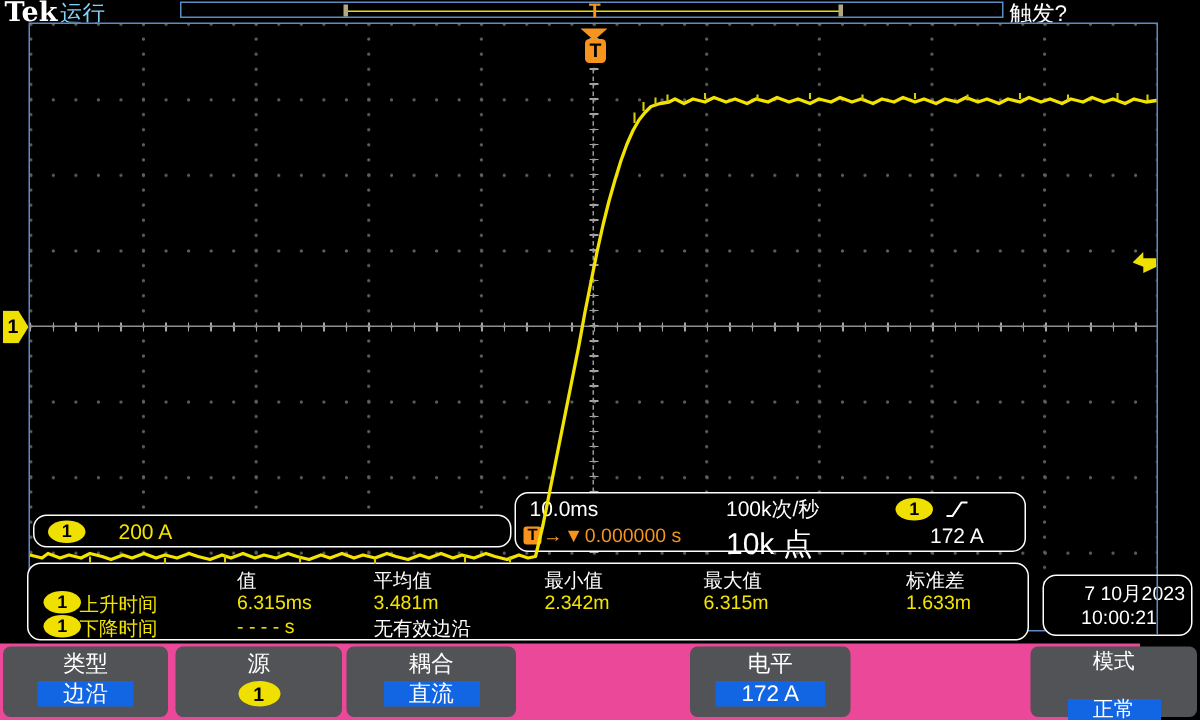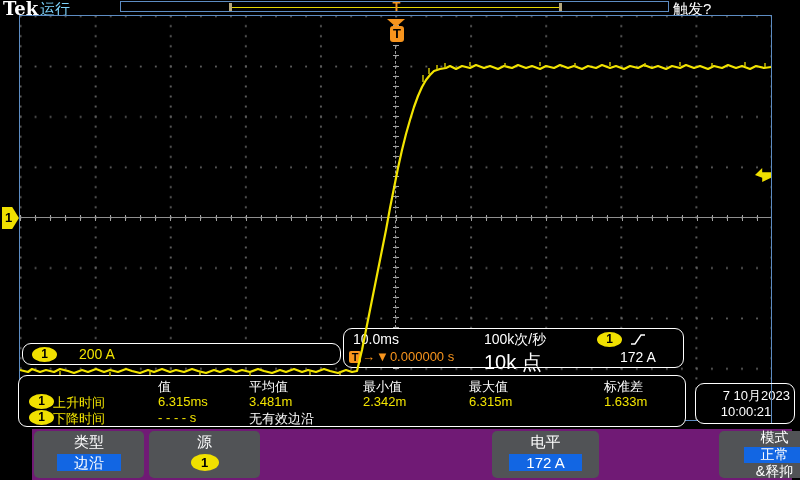--- a/index.html
+++ b/index.html
@@ -65,29 +65,29 @@
   .c1{left:139px;} .c2{left:230px;} .c3{left:344px;} .c4{left:450px;} .c5{left:557px;margin-left:28px;}
   .r1{top:18px;} .r2{top:34px;}
   .mbadge{left:10px;position:absolute;}
   .mname{left:34px;position:absolute;color:#f2e400;}
   .mnote{color:#fff;position:absolute;}
 
   
   .wave{left:0;top:0;z-index:5;pointer-events:none;}
 
   
-  .menubar{left:0;top:429px;width:760px;height:51px;background:#701a75;z-index:7;margin-left:32px;}
+  .menubar{left:0;top:429px;width:760px;height:51px;background:#ec4899;z-index:7;}
   .btn{position:absolute;top:2px;height:47px;background:#515356;border-radius:5px;display:flex;flex-direction:column;
        align-items:center;padding-top:2px;box-sizing:border-box;font-size:15px;color:#fff;gap:2px;cursor:pointer;}
   .hl{display:inline-block;background:#1266e3;color:#fff;padding:0 17px;line-height:17px;}
   .srcbadge{min-width:28px;height:17px;line-height:17px;border-radius:50%;font-size:13px;}
   .slopes{display:flex;align-items:center;gap:9px;margin-top:1px;}
   .slopeopt{display:inline-flex;align-items:center;justify-content:center;width:26px;height:22px;border-radius:3px;}
   .slopesel{background:#1266e3;border:1px solid #7ab1f5;}
-  .modebtn{font-size:14px;gap:0;padding-top:1px;justify-content:center;}
+  .modebtn{font-size:14px;gap:16px;padding-top:1px;}
   .modebtn .hl{line-height:16px;font-family:Liberation Mono, monospace;}
 </style>
 </head>
 <body>
 
 <div id="screen">
 
   <div class="abs brand">Tek</div>
   <div class="abs runstate">运行</div>
   <div class="abs posbar"></div>
@@ -166,20 +166,24 @@
 
   <div class="abs menubar">
     <div class="btn" style="left:2px;width:110px;">
       <span>类型</span>
       <span class="hl">边沿</span>
     </div>
     <div class="btn" style="left:117px;width:111px;">
       <span>源</span>
       <span class="badge srcbadge">1</span>
     </div>
+    <div class="btn" style="left:231px;width:113px;">
+      <span>耦合</span>
+      <span class="hl">直流</span>
+    </div>
     <div class="btn" style="left:460px;width:107px;">
       <span>电平</span>
       <span class="hl">172 A</span>
     </div>
     <div class="btn modebtn" style="left:687px;width:111px;">
       <span>模式</span>
       <span class="hl">正常</span>
       <span>&amp;释抑</span>
     </div>
   </div>

